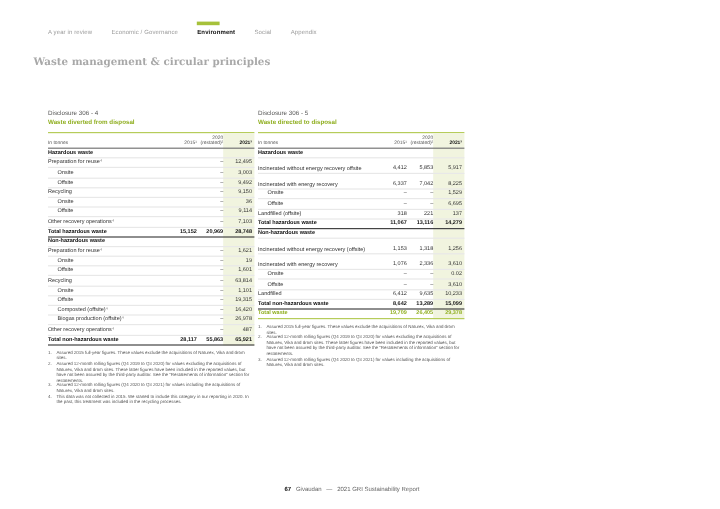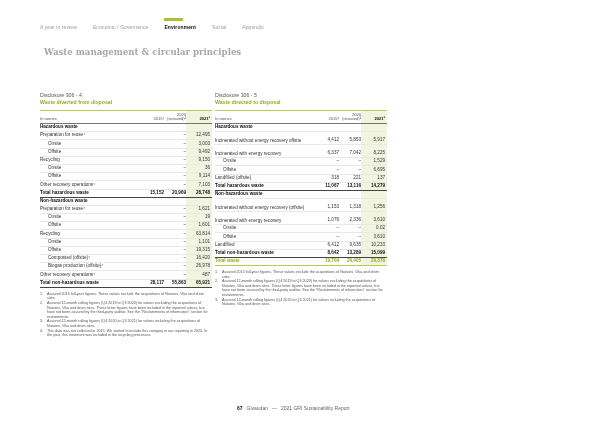--- a/index.html
+++ b/index.html
@@ -4,21 +4,21 @@
 <style>
   * { box-sizing: border-box; margin: 0; padding: 0; }
   html, body { width: 600px; height: 424px; background: #ffffff; overflow: hidden; }
   body { font-family: "Liberation Sans", sans-serif; color: #333; position: relative; }
 
   .topnav { position: absolute; top: 24px; left: 40px; display: flex; gap: 16px; font-size: 5px; color: #9a9a9a; }
   .topnav .item { position: relative; letter-spacing: 0.1px; }
   .topnav .item.active { color: #111; font-weight: bold; }
   .topnav .item.active::before { content: ""; position: absolute; top: -6px; left: 0; width: 19px; height: 3px; background: #a6c13a; }
 
-  .page-title { position: absolute; top: 47px; left: 44px; font-family: "DejaVu Serif", serif; font-size: 8.6px; color: #a8a8a8; }
+  .page-title { position: absolute; top: 47px; left: 28px; font-family: "DejaVu Serif", serif; font-size: 8.6px; color: #a8a8a8; }
 
   .table-block { position: absolute; top: 92px; width: 172px; }
   .table-block.left { left: 40px; }
   .table-block.right { left: 215px; }
 
   .disc-num { font-size: 5.2px; color: #555; }
   .disc-sub { font-size: 5.2px; color: #8fae1f; font-weight: bold; margin-top: 1px; }
 
   .tbl { position: relative; margin-top: 5px; border-top: 1.3px solid #b6cc5a; }
   .hl { position: absolute; top: 0; bottom: 0; right: 0; width: 26px; background: #f1f4df; }

